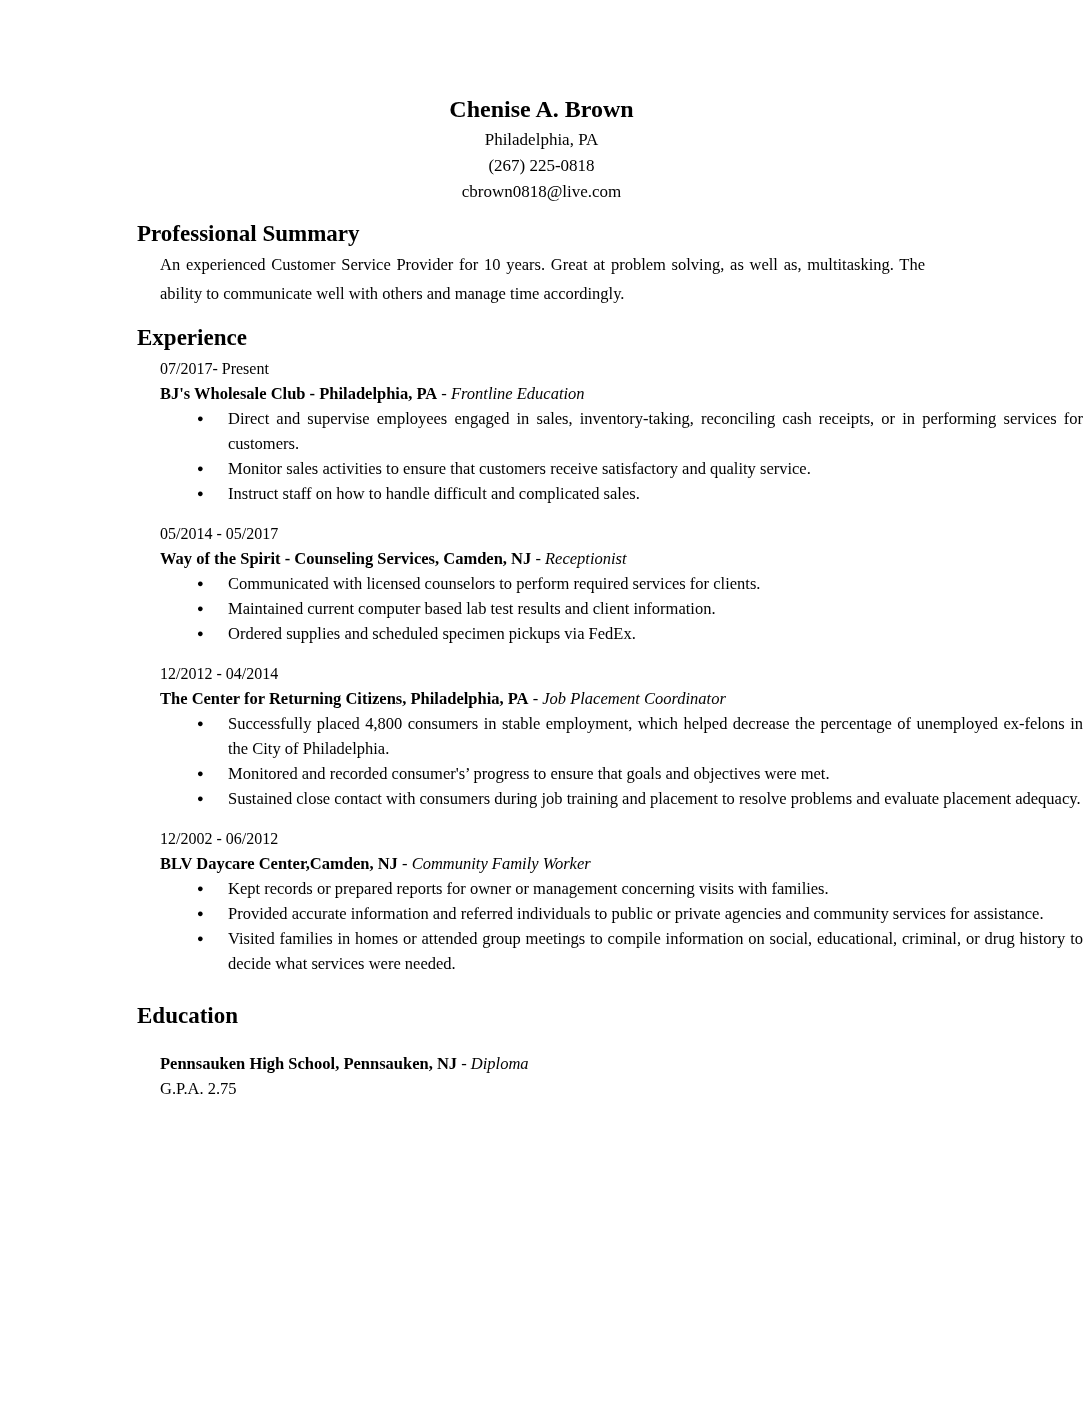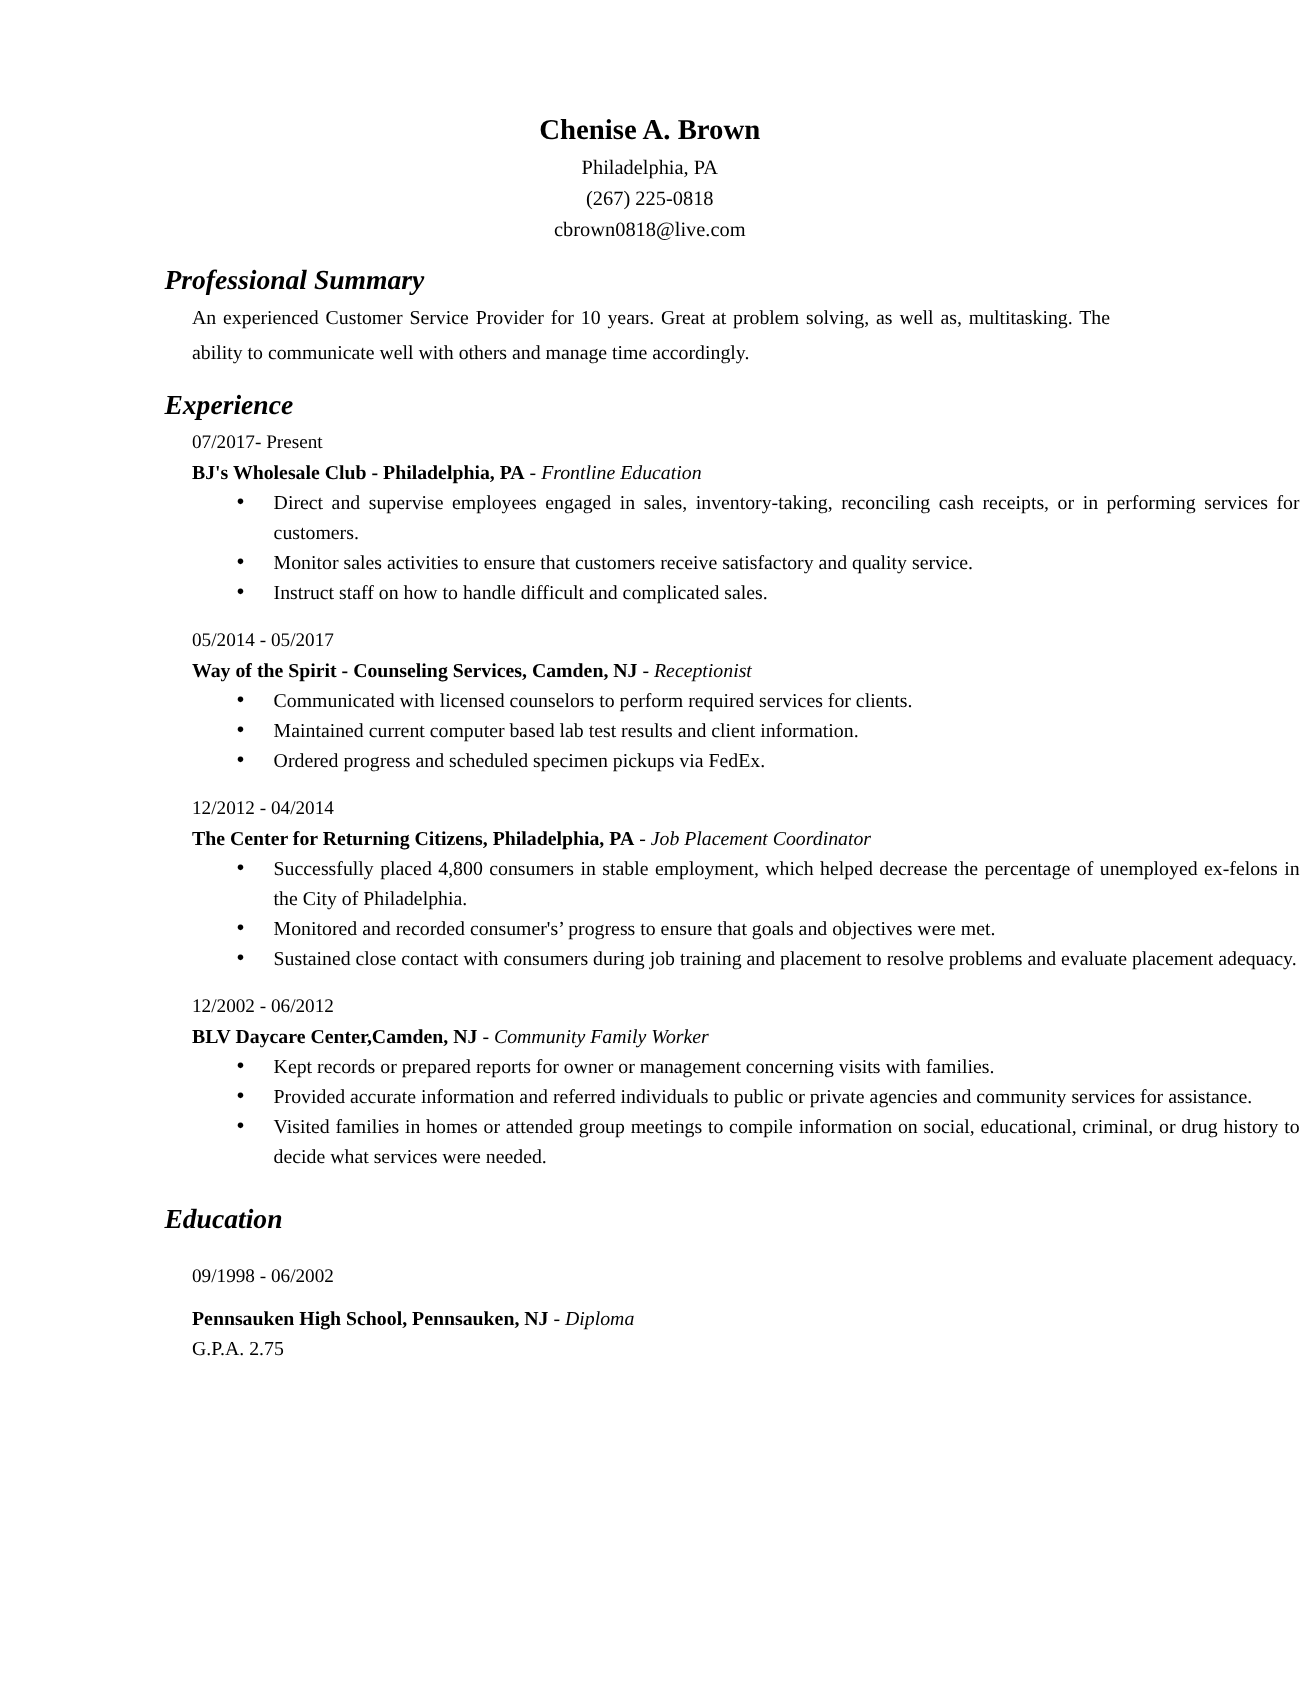--- a/index.html
+++ b/index.html
@@ -32,21 +32,20 @@
   .contact-line {
     font-size: 17px;
     line-height: 26px;
   }
   
   h2.section-heading {
     font-size: 23px;
     font-weight: bold;
     margin: 0 0 0 137px;
     line-height: 28px;
-    font-style: italic;
   }
   .summary-heading { margin-top: 15px !important; }
   .experience-heading { margin-top: 16px !important; }
   .education-heading { margin-top: 26px !important; }
   
   .summary-text {
     margin: 3px 158px 0 160px;
     text-align: justify;
     line-height: 28.5px;
   }
@@ -126,21 +125,21 @@
     <div class="bullet">
         <span class="bullet-dot">●</span>
         <span class="bullet-text">Communicated with licensed counselors to perform required services for clients.</span>
       </div>
     <div class="bullet">
         <span class="bullet-dot">●</span>
         <span class="bullet-text">Maintained current computer based lab test results and client information.</span>
       </div>
     <div class="bullet">
         <span class="bullet-dot">●</span>
-        <span class="bullet-text">Ordered progress and scheduled specimen pickups via FedEx.</span>
+        <span class="bullet-text">Ordered supplies and scheduled specimen pickups via FedEx.</span>
       </div>
   </div>
 
   <div class="job job-rest">
     <div class="dates">12/2012 - 04/2014</div>
     <div class="entry-title"><span class="org-name">The Center for Returning Citizens, Philadelphia, PA</span><span> - </span><span class="role-name">Job Placement Coordinator</span></div>
     <div class="bullet">
         <span class="bullet-dot">●</span>
         <span class="bullet-text">Successfully placed 4,800 consumers in stable employment, which helped decrease the percentage of unemployed ex-felons in the City of Philadelphia.</span>
       </div>
@@ -168,18 +167,17 @@
     <div class="bullet">
         <span class="bullet-dot">●</span>
         <span class="bullet-text">Visited families in homes or attended group meetings to compile information on social, educational, criminal, or drug history to decide what services were needed.</span>
       </div>
   </div>
 
   <h2 class="section-heading education-heading">Education</h2>
 
 
   <div class="edu-entry edu-rest">
-    <div class="dates">09/1998 - 06/2002</div>
     <div class="entry-title"><span class="org-name">Pennsauken High School, Pennsauken, NJ</span><span> - </span><span class="role-name">Diploma</span></div>
     <div class="edu-detail">G.P.A. 2.75</div>
   </div>
 
 </div>
 
 </body></html>

